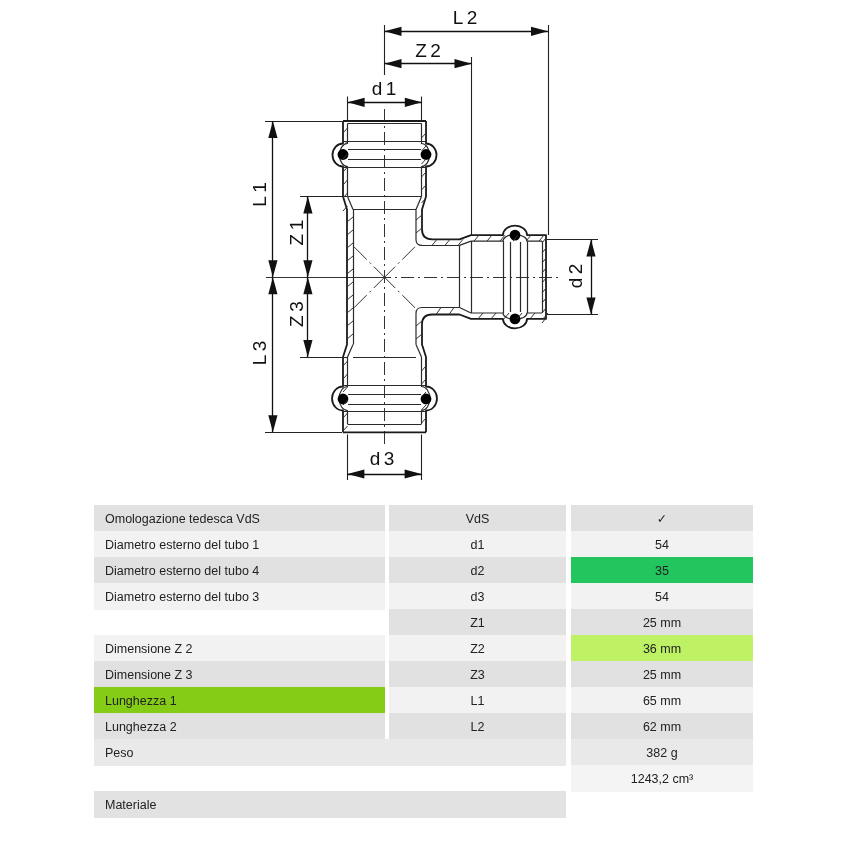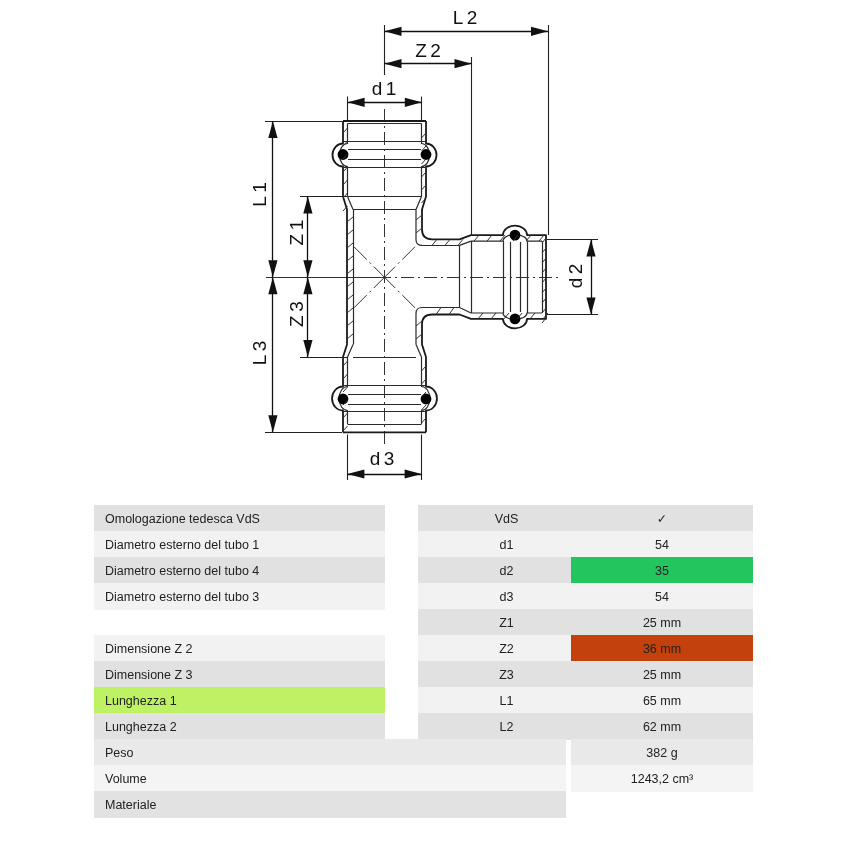--- a/index.html
+++ b/index.html
@@ -1,19 +1,19 @@
 <!DOCTYPE html>
 <html><head><meta charset="utf-8">
 <style>
 html,body{margin:0;padding:0;background:#fff;width:850px;height:850px;overflow:hidden;}
 #page{position:absolute;top:0;left:0;width:850px;height:850px;font-family:"Liberation Sans",sans-serif;}
 .c{position:absolute;height:27px;font-size:12.5px;color:#222;display:flex;align-items:center;}
 .c1{left:94px;width:291px;padding-left:11px;box-sizing:border-box;justify-content:flex-start;}
 .c12{left:94px;width:472px;padding-left:11px;box-sizing:border-box;justify-content:flex-start;}
-.c2{left:389px;width:177px;justify-content:center;margin-left:29px;}
+.c2{left:389px;width:177px;justify-content:center;}
 .c3{left:571px;width:182px;justify-content:center;}
 </style></head>
 <body>
 <div id="page">
 <svg width="850" height="850" viewBox="0 0 850 850" style="position:absolute;top:0;left:0">
 <line x1="384.5" y1="109.0" x2="384.5" y2="446.0" stroke="#333" stroke-width="1.0" stroke-linecap="butt" stroke-dasharray="13 4 2 4"></line>
 <line x1="266.0" y1="277.5" x2="378.0" y2="277.5" stroke="#333" stroke-width="1.0" stroke-linecap="butt"></line>
 <line x1="378.0" y1="277.5" x2="561.0" y2="277.5" stroke="#333" stroke-width="1.0" stroke-linecap="butt" stroke-dasharray="13 4 2 4"></line>
 <line x1="354.0" y1="246.8" x2="415.0" y2="307.8" stroke="#333" stroke-width="1.0" stroke-linecap="butt" stroke-dasharray="18 4 2 4 30.3 4 2 4"></line>
 <line x1="415.0" y1="246.8" x2="354.0" y2="307.8" stroke="#333" stroke-width="1.0" stroke-linecap="butt" stroke-dasharray="18 4 2 4 30.3 4 2 4"></line>
@@ -187,27 +187,26 @@
 <div class="c c1" style="top:557px;background:#e1e1e1">Diametro esterno del tubo 4</div>
 <div class="c c2" style="top:557px;background:#e1e1e1">d2</div>
 <div class="c c3" style="top:557px;background:#22c55e">35</div>
 <div class="c c1" style="top:583px;background:#f2f2f2">Diametro esterno del tubo 3</div>
 <div class="c c2" style="top:583px;background:#f2f2f2">d3</div>
 <div class="c c3" style="top:583px;background:#f2f2f2">54</div>
 <div class="c c2" style="top:609px;background:#e1e1e1">Z1</div>
 <div class="c c3" style="top:609px;background:#e1e1e1">25 mm</div>
 <div class="c c1" style="top:635px;background:#f2f2f2">Dimensione Z 2</div>
 <div class="c c2" style="top:635px;background:#f2f2f2">Z2</div>
-<div class="c c3" style="top:635px;background:#c2410c">36 mm</div>
+<div class="c c3" style="top:635px;background:#bef264">36 mm</div>
 <div class="c c1" style="top:661px;background:#e1e1e1">Dimensione Z 3</div>
 <div class="c c2" style="top:661px;background:#e1e1e1">Z3</div>
 <div class="c c3" style="top:661px;background:#e1e1e1">25 mm</div>
-<div class="c c1" style="top:687px;background:#bef264">Lunghezza 1</div>
+<div class="c c1" style="top:687px;background:#84cc16">Lunghezza 1</div>
 <div class="c c2" style="top:687px;background:#f2f2f2">L1</div>
 <div class="c c3" style="top:687px;background:#f2f2f2">65 mm</div>
 <div class="c c1" style="top:713px;background:#e1e1e1">Lunghezza 2</div>
 <div class="c c2" style="top:713px;background:#e1e1e1">L2</div>
 <div class="c c3" style="top:713px;background:#e1e1e1">62 mm</div>
 <div class="c c12" style="top:739px;background:#e9e9e9">Peso</div>
 <div class="c c3" style="top:739px;background:#e9e9e9">382 g</div>
-<div class="c c12" style="top:765px;background:#f4f4f4">Volume</div>
 <div class="c c3" style="top:765px;background:#f4f4f4">1243,2 cm³</div>
 <div class="c c12" style="top:791px;background:#e2e2e2">Materiale</div>
 </div>
 </body></html>

